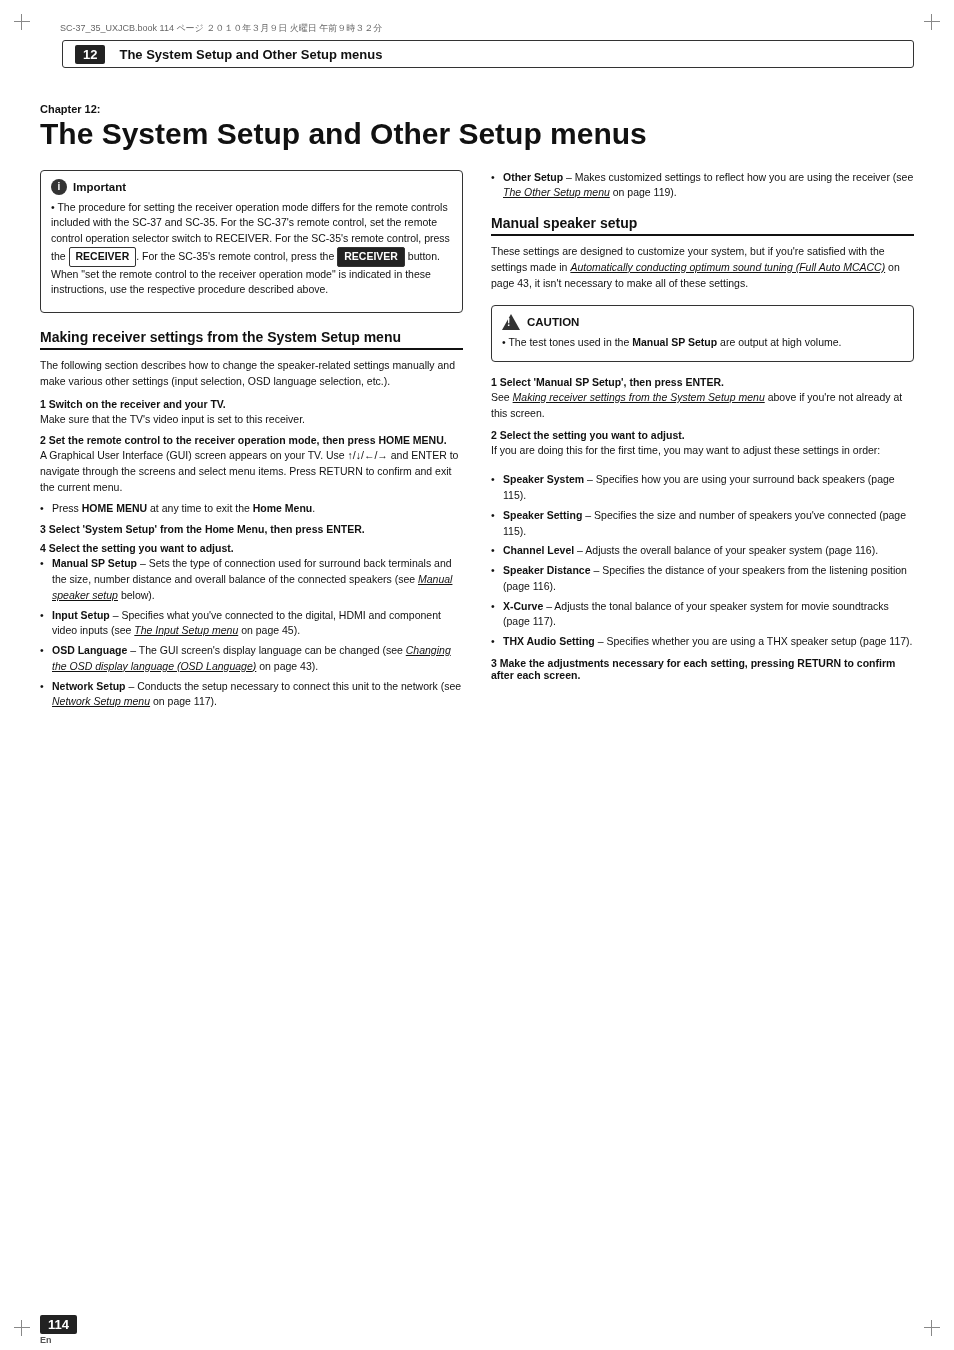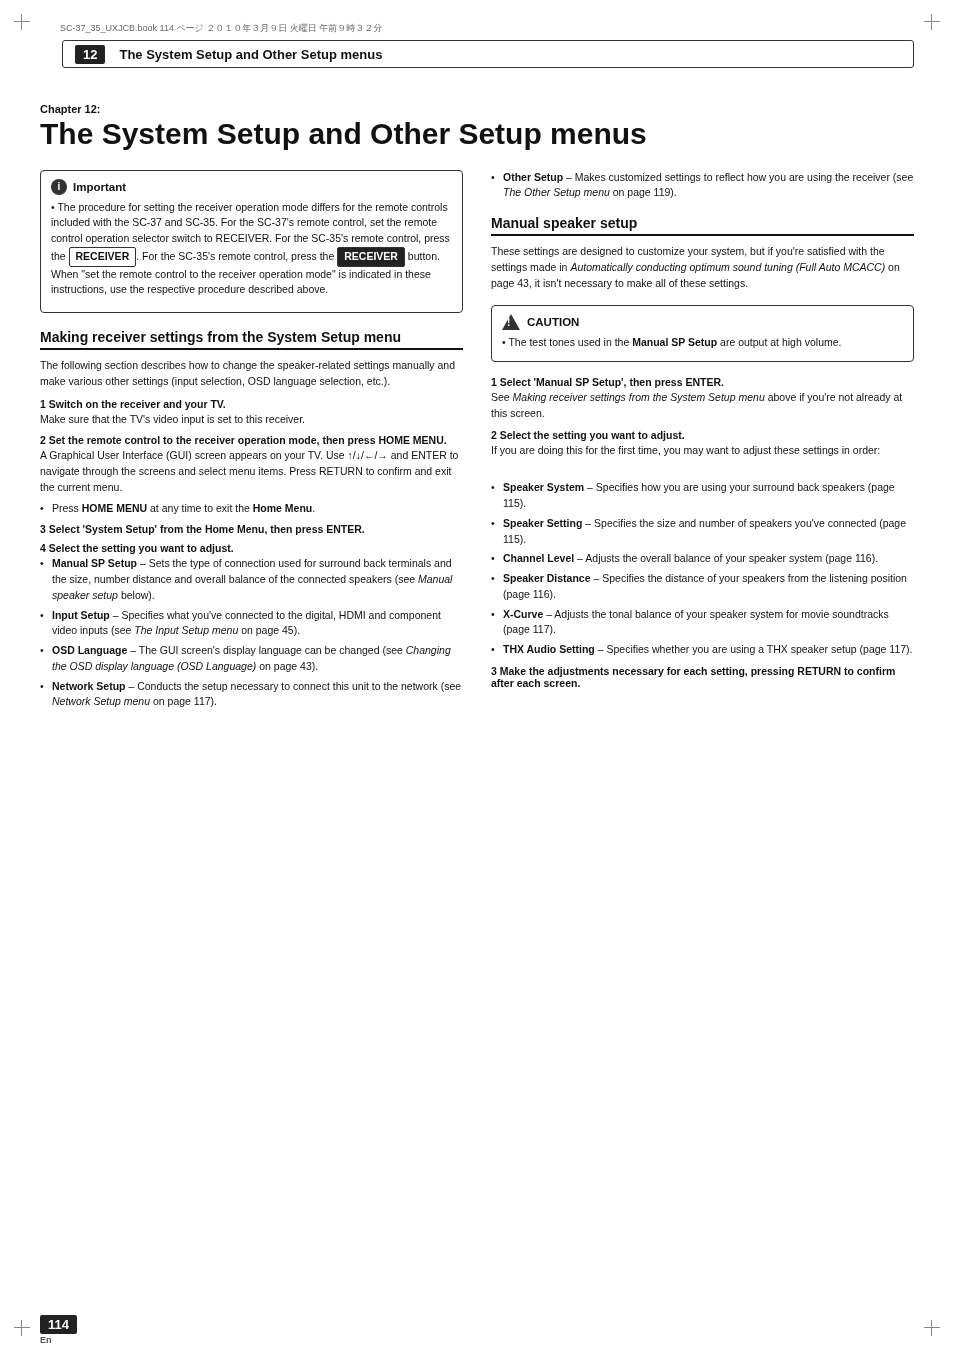--- a/index.html
+++ b/index.html
@@ -266,21 +266,21 @@
       left: 7px;
     }
     .cross-mark::after {
       width: 16px;
       height: 1px;
       top: 7px;
       left: 0;
     }
 
     b { font-weight: bold; }
-    i { font-style: italic; }
+    i { font-style: italic; text-decoration: underline; }
   </style>
 </head>
 <body>
 
 <div class="cross-mark" style="position:absolute;top:14px;left:14px;"></div>
 <div class="cross-mark" style="position:absolute;top:14px;right:14px;"></div>
 <div class="cross-mark" style="position:absolute;bottom:14px;left:14px;"></div>
 <div class="cross-mark" style="position:absolute;bottom:14px;right:14px;"></div>
 
 <div class="file-info">SC-37_35_UXJCB.book  114 ページ  ２０１０年３月９日  火曜日  午前９時３２分</div>
@@ -366,21 +366,21 @@
         <p>• The test tones used in the <b>Manual SP Setup</b> are output at high volume.</p>
       </div>
 
       <div class="step">
         <div class="step-title">1   Select 'Manual SP Setup', then press ENTER.</div>
         <p>See <i>Making receiver settings from the System Setup menu</i> above if you're not already at this screen.</p>
       </div>
 
       <div class="step">
         <div class="step-title">2   Select the setting you want to adjust.</div>
-        <p style="font-size:10.5px;line-height:1.5;margin-bottom:22px;">If you are doing this for the first time, you may want to adjust these settings in order:</p>
+        <p style="font-size:10.5px;line-height:1.5;margin-bottom:14px;">If you are doing this for the first time, you may want to adjust these settings in order:</p>
         <ul class="bullet-list">
           <li><b>Speaker System</b> – Specifies how you are using your surround back speakers (page 115).</li>
           <li><b>Speaker Setting</b> – Specifies the size and number of speakers you've connected (page 115).</li>
           <li><b>Channel Level</b> – Adjusts the overall balance of your speaker system (page 116).</li>
           <li><b>Speaker Distance</b> – Specifies the distance of your speakers from the listening position (page 116).</li>
           <li><b>X-Curve</b> – Adjusts the tonal balance of your speaker system for movie soundtracks (page 117).</li>
           <li><b>THX Audio Setting</b> – Specifies whether you are using a THX speaker setup (page 117).</li>
         </ul>
       </div>
 

